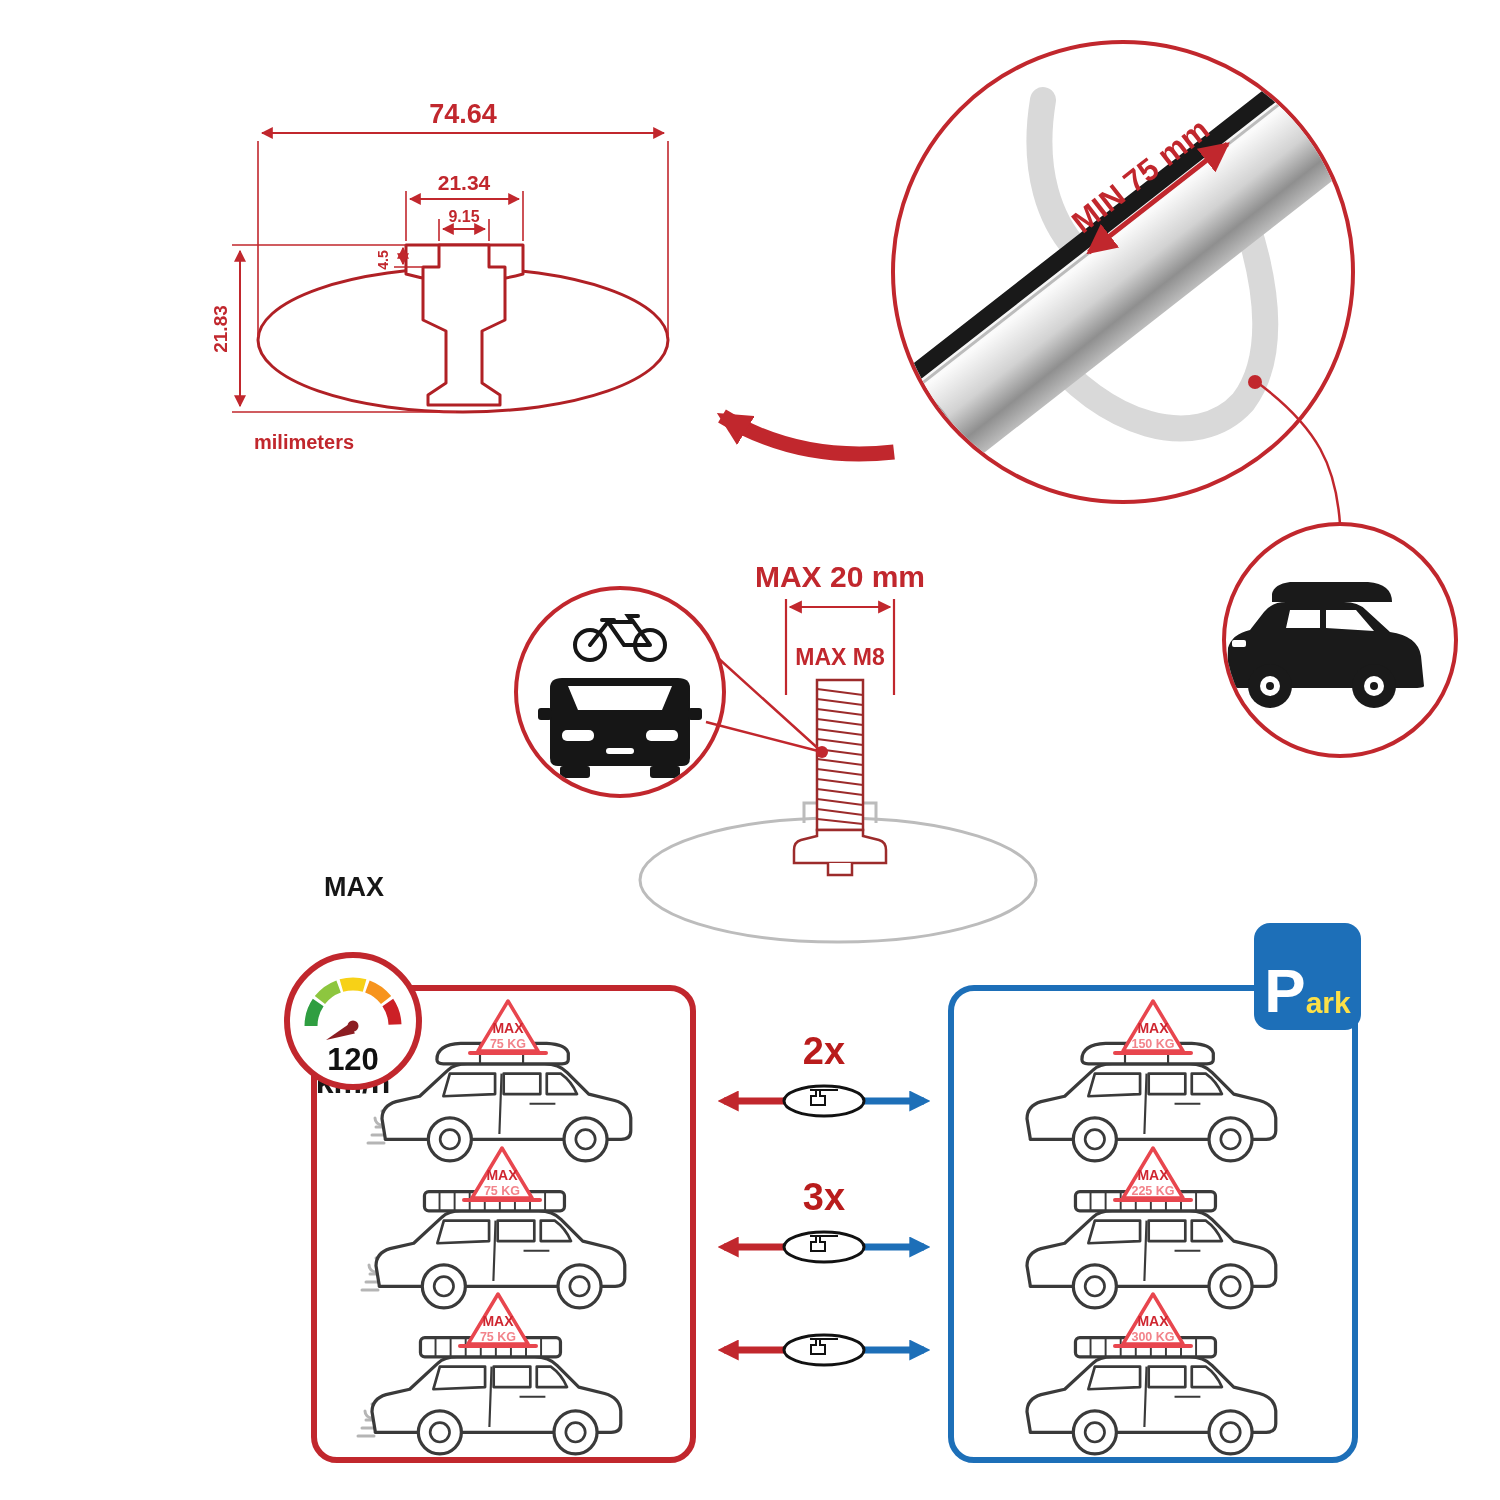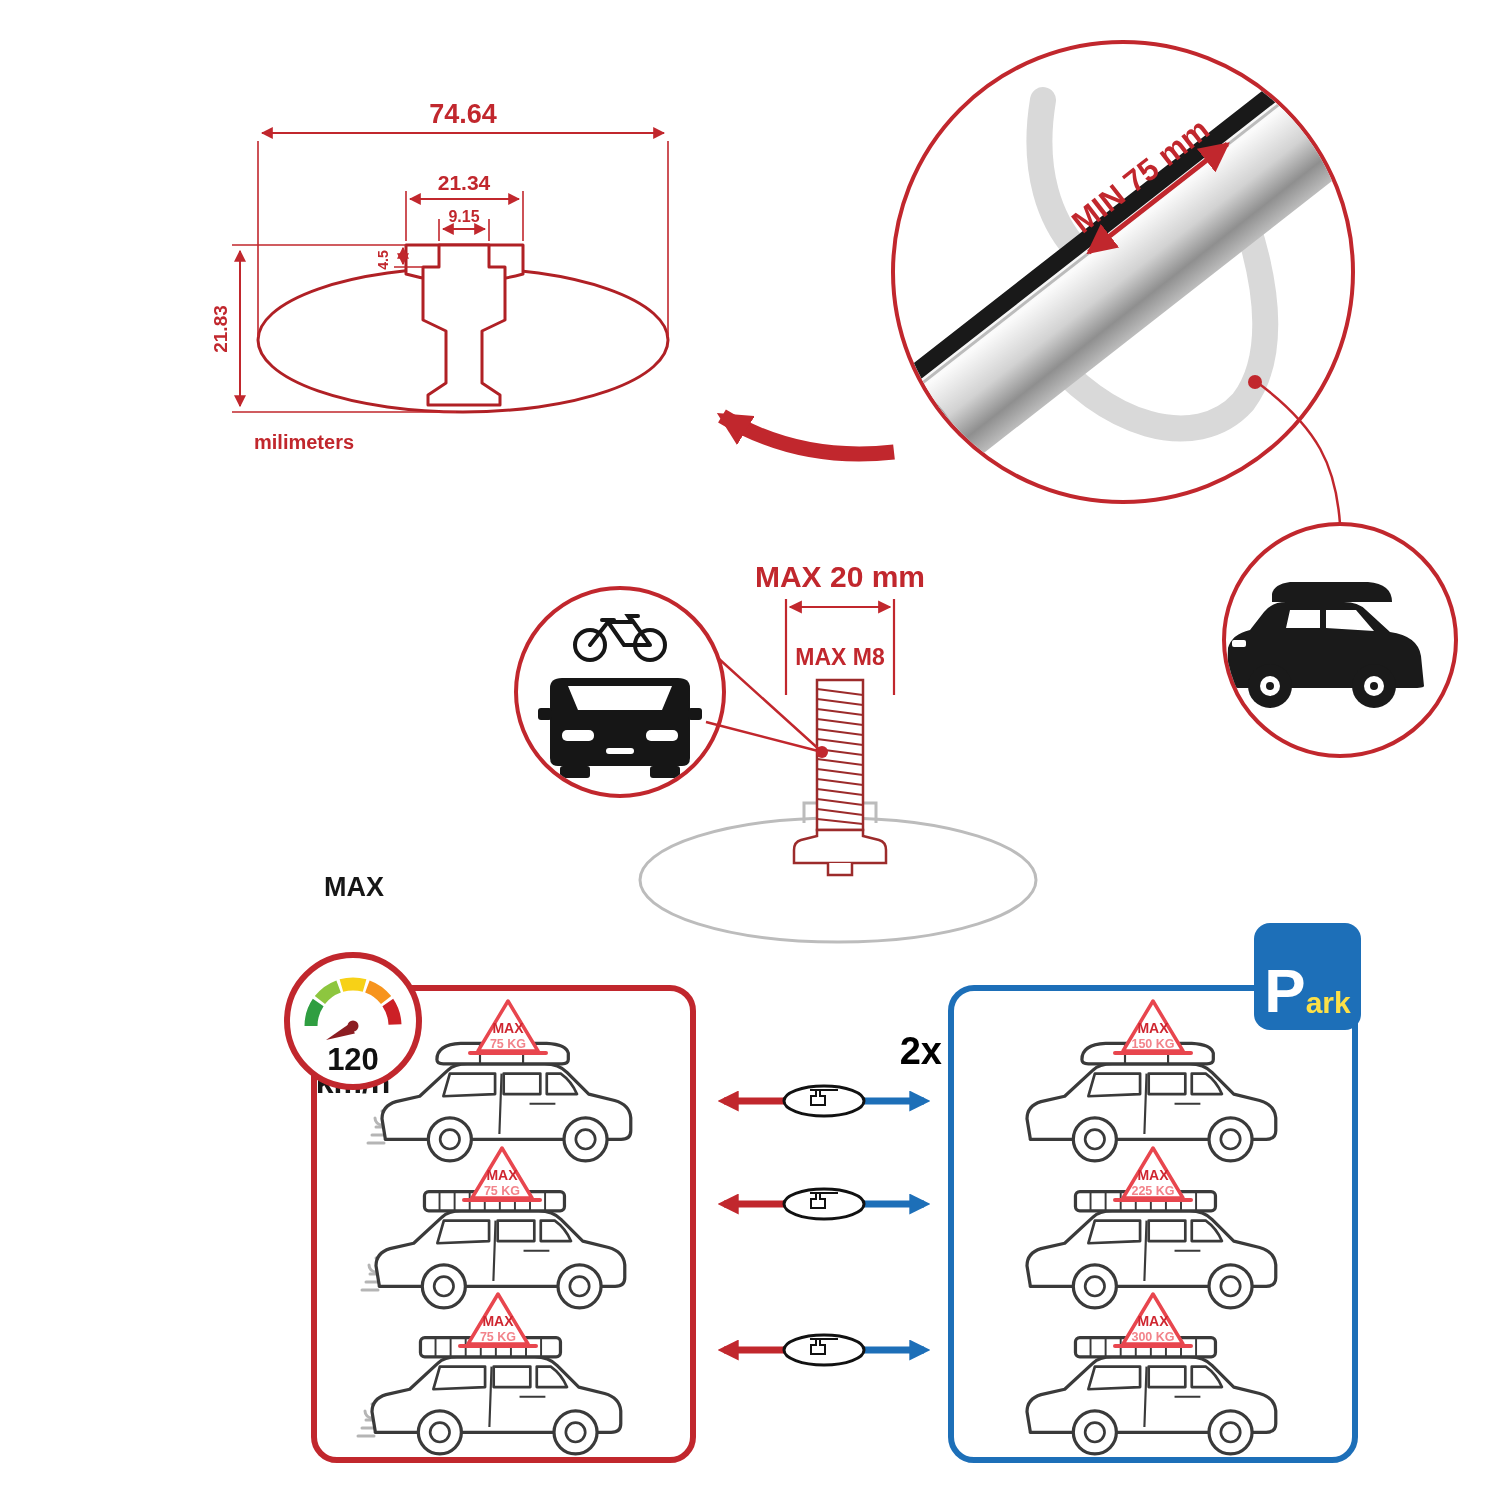--- a/index.html
+++ b/index.html
@@ -1,21 +1,21 @@
 <!DOCTYPE html>
 <html><head>
 <meta charset="utf-8">
 <style>
   html,body{margin:0;padding:0;background:#fff;}
   #stage{position:relative;width:1500px;height:1500px;background:#fff;overflow:hidden;
          font-family:"Liberation Sans",sans-serif;margin-left:28px;}
   .abs{position:absolute;}
   .circle{border-radius:50%;border:4px solid #c1272d;background:#fff;overflow:hidden;box-sizing:border-box;}
   svg text{font-family:"Liberation Sans",sans-serif;font-weight:bold;}
-  .qty{font-size:38px;font-weight:bold;color:#000000;text-align:right;}
+  .qty{font-size:38px;font-weight:bold;color:#b91c1c;text-align:center;}
   .blacklbl{font-weight:bold;color:#161616;text-align:center;}
   .panel{box-sizing:border-box;border-radius:26px;background:transparent;}
 </style>
 </head>
 <body>
 
 <div id="stage">
 
 <svg width="0" height="0" style="position:absolute" aria-hidden="true">
   <defs>
@@ -225,20 +225,21 @@
 <div class="abs" style="left:678px;top:1030px;width:236px">
   <div class="qty">2x</div>
   <svg width="236" height="56" viewBox="0 0 236 56">
     <path d="M100 28 H18" stroke="#c1272d" stroke-width="7" marker-end="url(#qtyR)"></path>
     <path d="M136 28 H218" stroke="#1d6fb8" stroke-width="7" marker-end="url(#qtyB)"></path>
     <ellipse cx="118" cy="28" rx="40" ry="15" fill="#fff" stroke="#111" stroke-width="3"></ellipse>
     <path d="M104 17 h28 M110 17 v6 h-5 v9 h14 v-9 h-5 v-6" fill="none" stroke="#111" stroke-width="2"></path>
   </svg>
 </div>
 <div class="abs" style="left:678px;top:1176px;width:236px">
+  <div class="qty">3x</div>
   <svg width="236" height="56" viewBox="0 0 236 56">
     <path d="M100 28 H18" stroke="#c1272d" stroke-width="7" marker-end="url(#qtyR)"></path>
     <path d="M136 28 H218" stroke="#1d6fb8" stroke-width="7" marker-end="url(#qtyB)"></path>
     <ellipse cx="118" cy="28" rx="40" ry="15" fill="#fff" stroke="#111" stroke-width="3"></ellipse>
     <path d="M104 17 h28 M110 17 v6 h-5 v9 h14 v-9 h-5 v-6" fill="none" stroke="#111" stroke-width="2"></path>
   </svg>
 </div>
 <div class="abs" style="left:678px;top:1322px;width:236px">
   <svg width="236" height="56" viewBox="0 0 236 56">
     <path d="M100 28 H18" stroke="#c1272d" stroke-width="7" marker-end="url(#qtyR)"></path>

